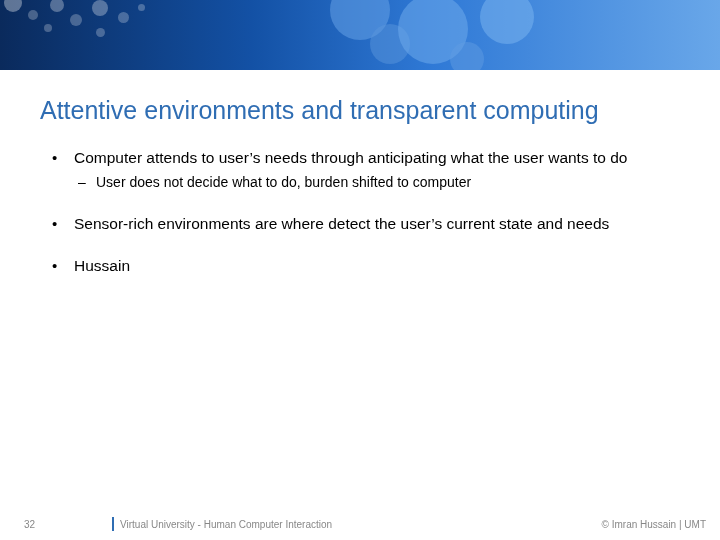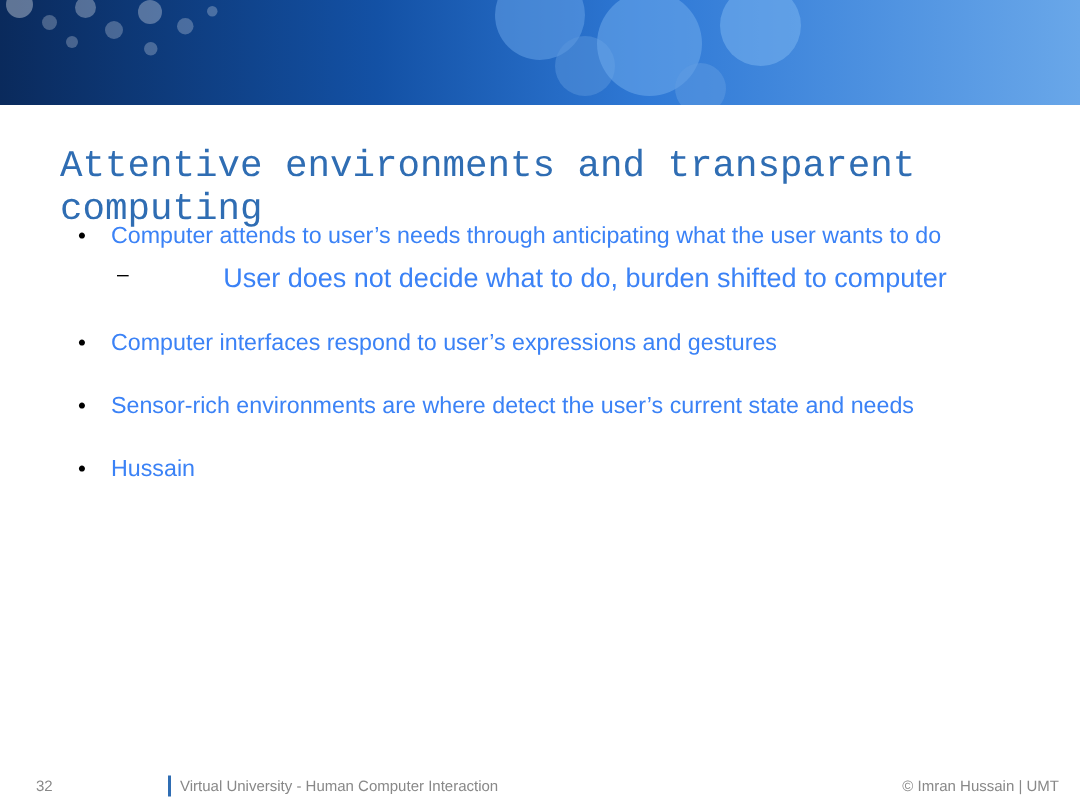--- a/index.html
+++ b/index.html
@@ -32,29 +32,28 @@
     background: rgba(255,255,255,0.25);
   }
   .title {
     position: absolute;
     top: 96px;
     left: 40px;
     right: 40px;
     font-size: 25px;
     color: #2f6db3;
     font-weight: 400;
-    font-family: Liberation Mono, monospace;
   }
   .content {
     position: absolute;
     top: 148px;
     left: 44px;
     right: 36px;
     font-size: 15.5px;
-    color: #3b82f6;
+    color: #000000;
     line-height: 1.28;
   }
   .content ul {
     margin: 0;
     padding: 0;
     list-style: none;
   }
   .content > ul > li {
     position: relative;
     padding-left: 30px;
@@ -67,23 +66,22 @@
     top: 0;
     font-size: 15px;
     color: #000;
   }
   .content > ul > li > ul {
     margin-top: 6px;
   }
   .content > ul > li > ul > li {
     position: relative;
     padding-left: 22px;
-    font-size: 18px;
+    font-size: 14px;
     margin-bottom: 2px;
-    text-align: center;
   }
   .content > ul > li > ul > li::before {
     content: "–";
     position: absolute;
     left: 4px;
     top: 0;
     font-size: 14px;
     color: #000;
   }
   .footer {
@@ -148,23 +146,20 @@
 
   <div class="content">
     <ul>
       <li>
         <span>Computer attends to user’s needs through anticipating what the user wants to do</span>
         <ul>
           <li><span>User does not decide what to do, burden shifted to computer</span></li>
         </ul>
       </li>
       <li>
-        <span>Computer interfaces respond to user’s expressions and gestures</span>
-      </li>
-      <li>
         <span>Sensor-rich environments are where detect the user’s current state and needs</span>
       </li>
       <li>
         <span>Hussain</span>
       </li>
     </ul>
   </div>
 
   <div class="footer">
     <span class="page-num">32</span>

